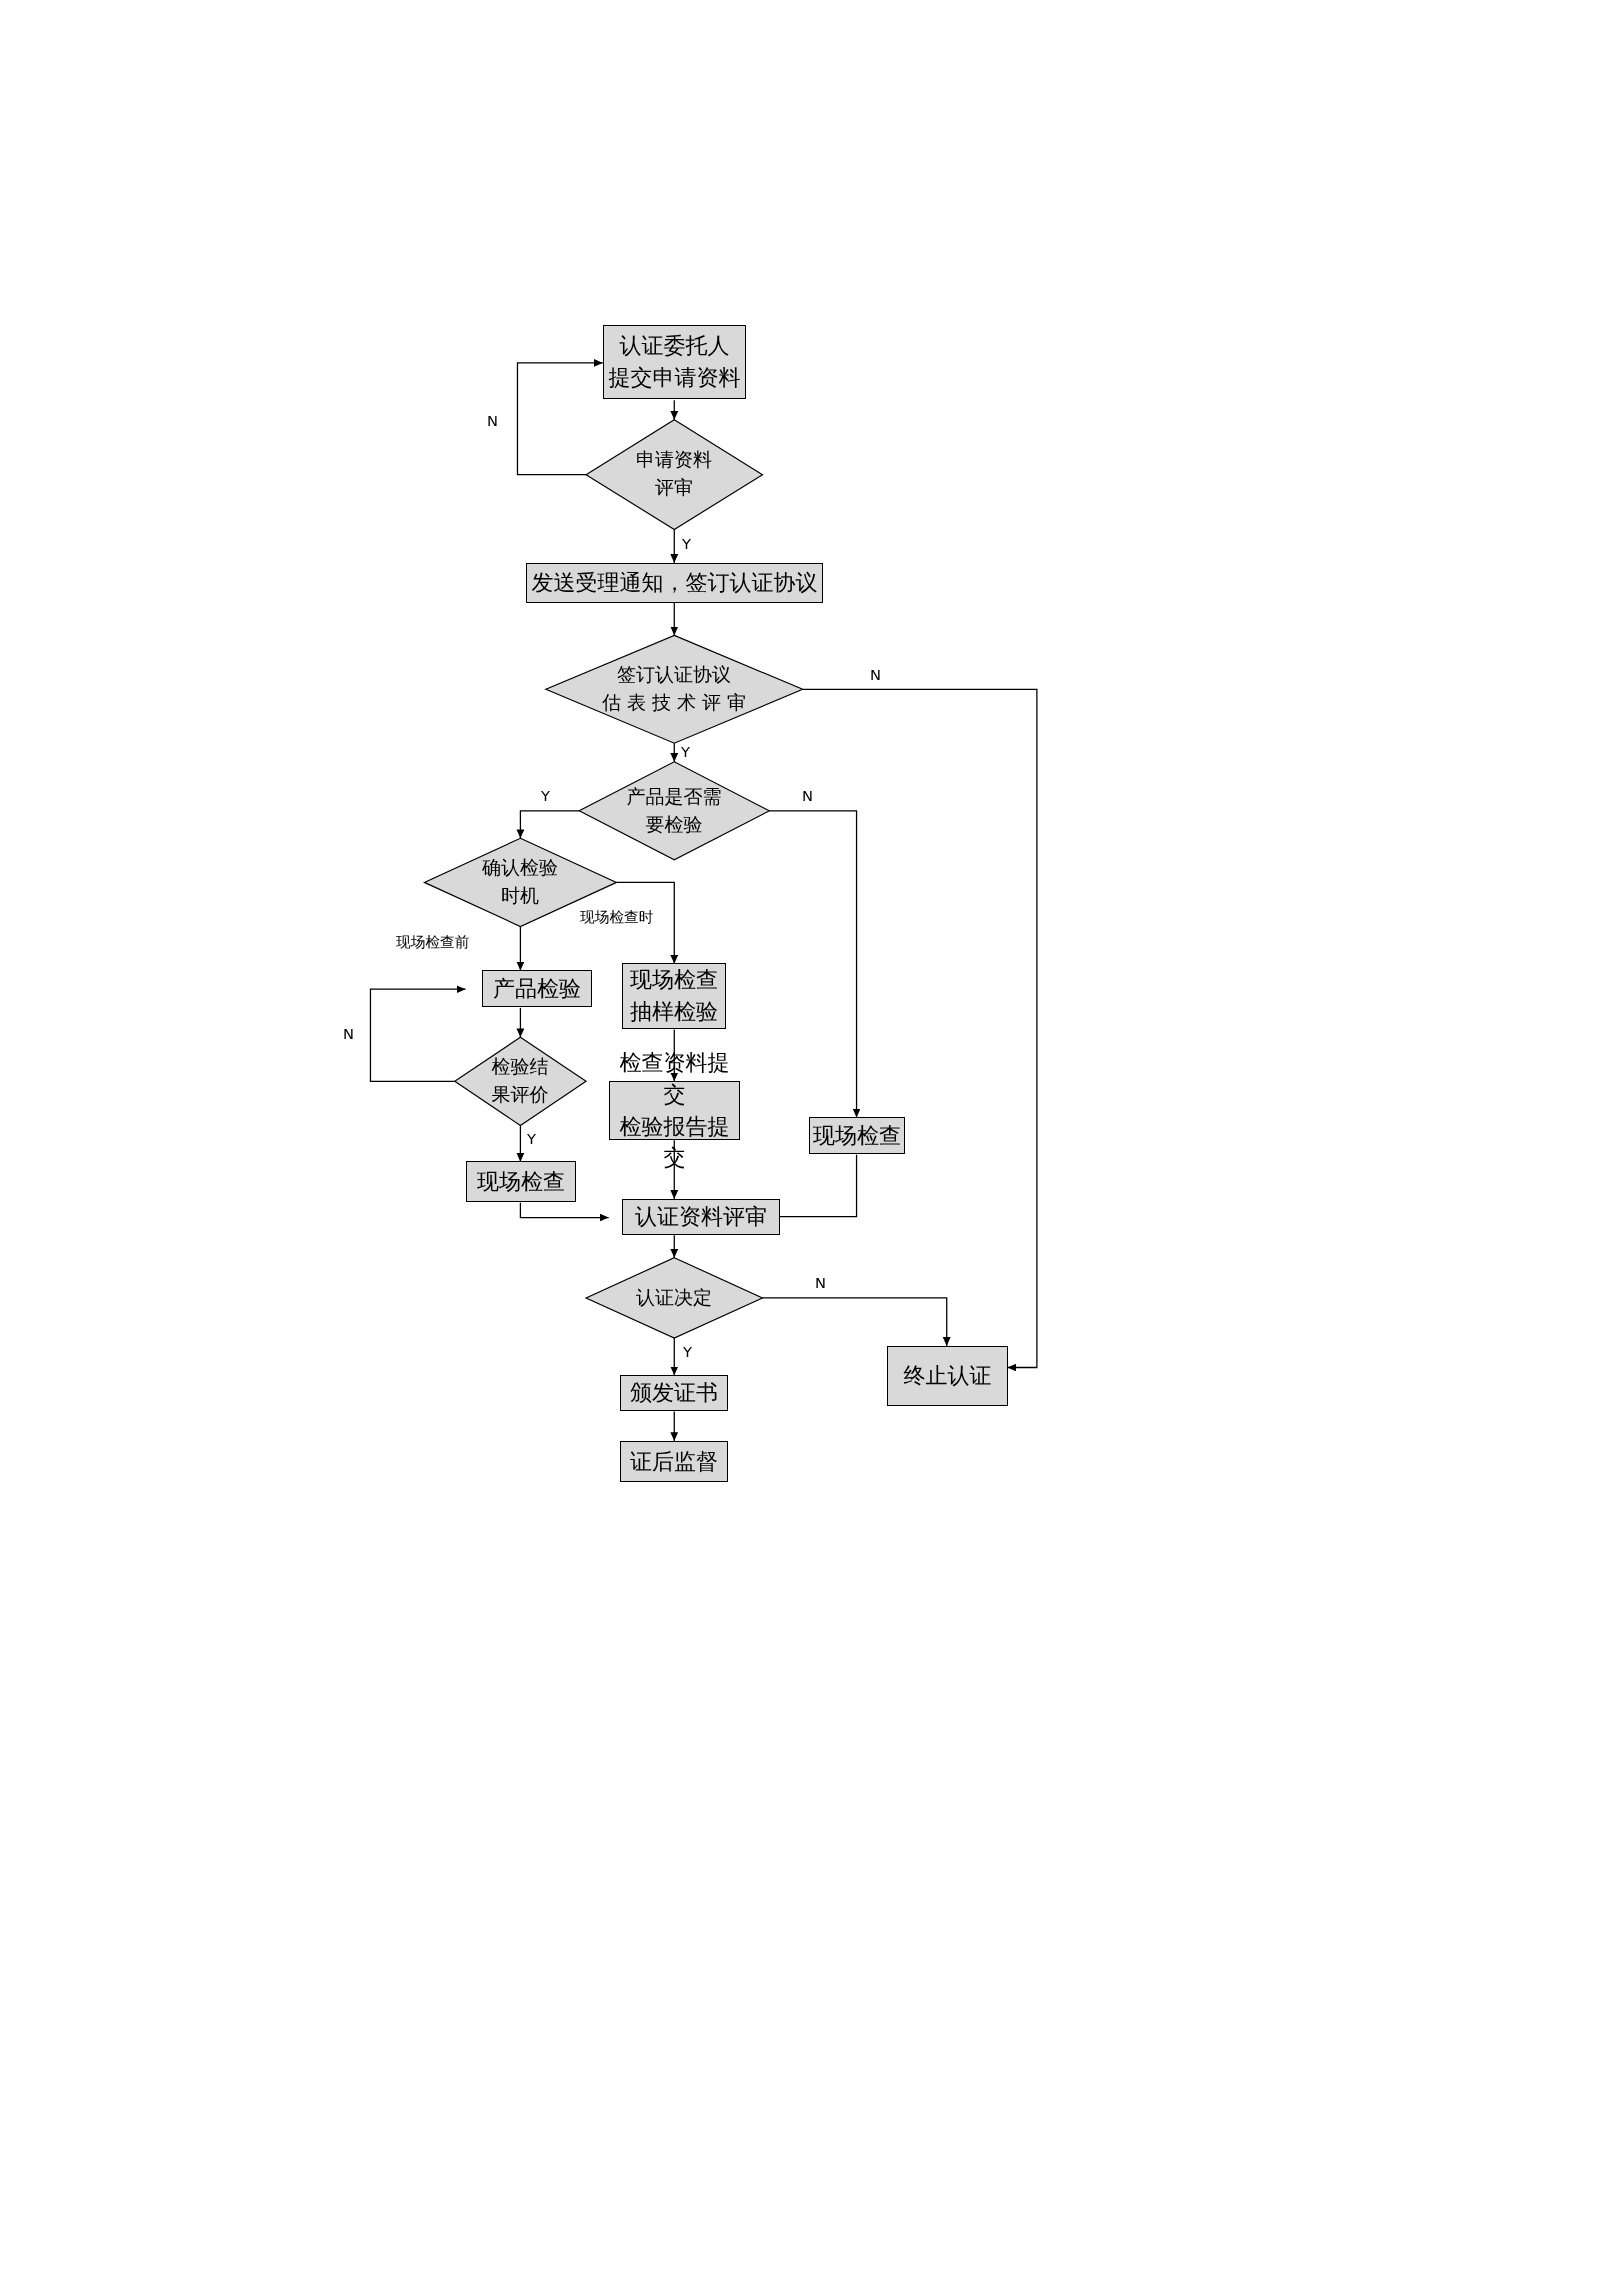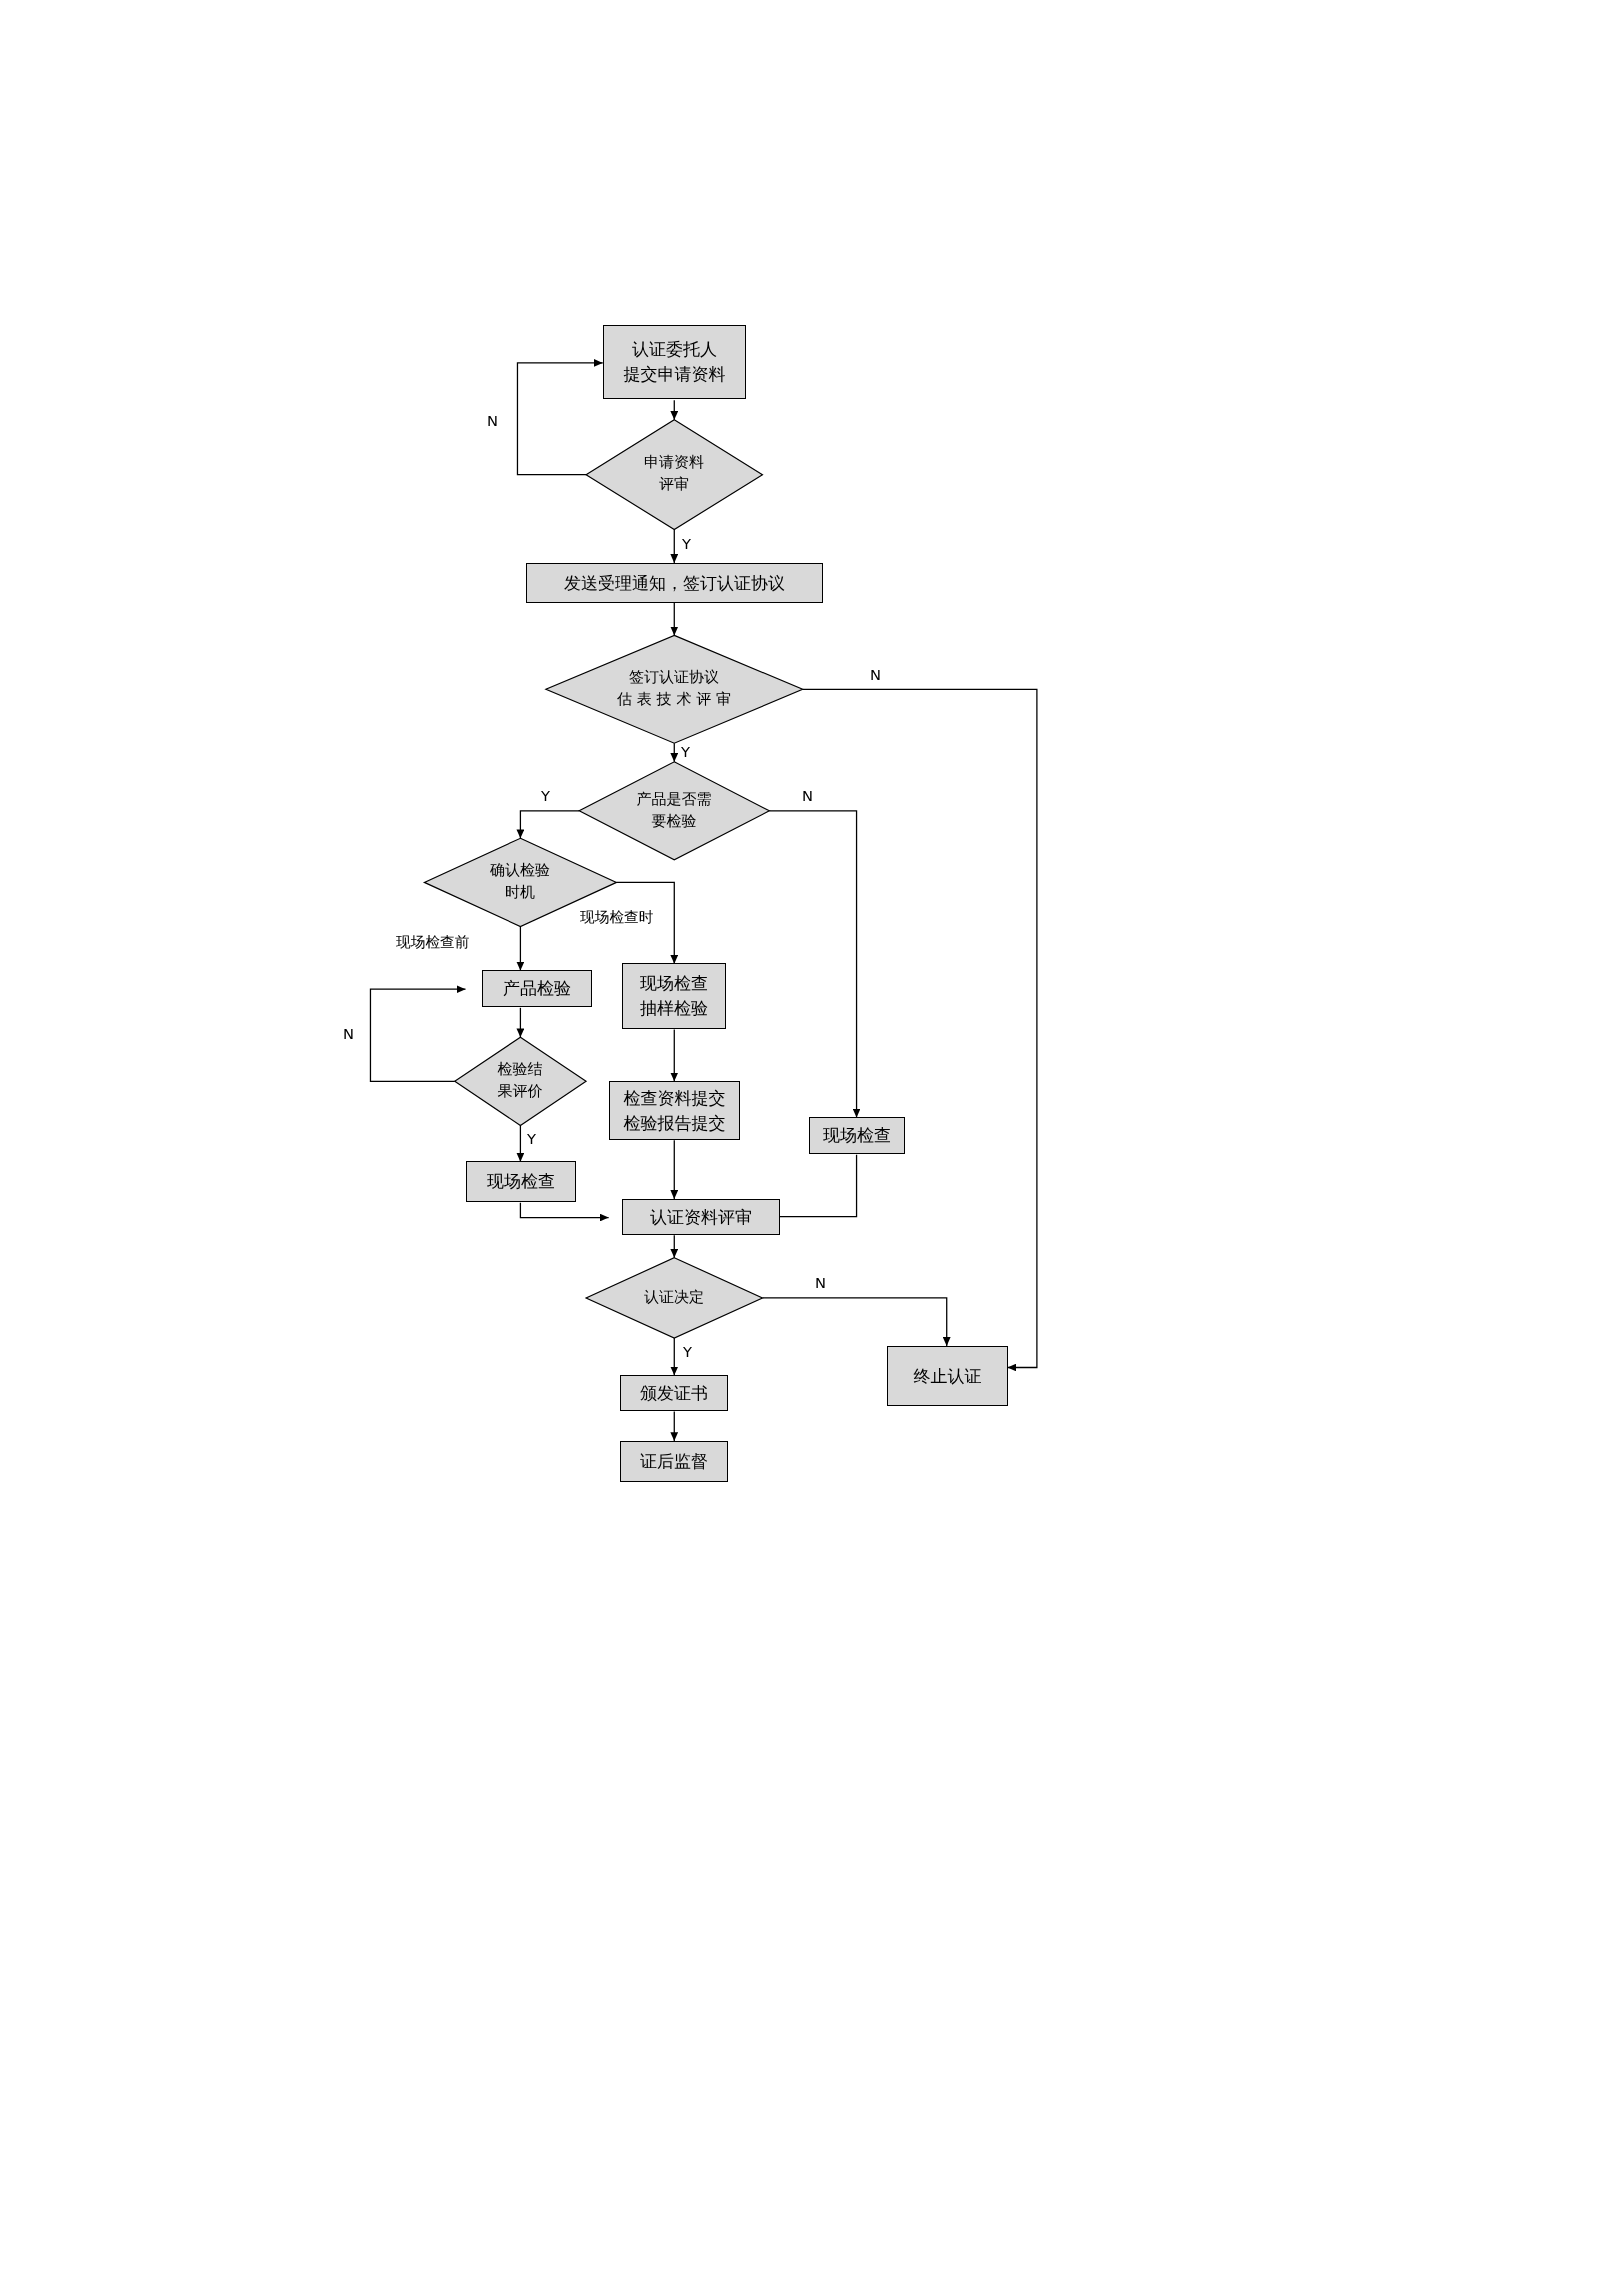--- a/index.html
+++ b/index.html
@@ -19,27 +19,27 @@
   }
   #edge-layer{position:absolute;left:0;top:0;width:1621px;height:2293px;}
   polygon.diamond{fill:var(--node-fill);stroke:var(--node-border);stroke-width:1.2;}
   polyline.edge{fill:none;stroke:var(--line);stroke-width:1.3;marker-end:url(#arrow);}
   .rect-node{
     position:absolute;
     background:var(--node-fill);
     border:1px solid var(--node-border);
     display:flex;align-items:center;justify-content:center;
     text-align:center;white-space:pre-line;
-    font-size:17px;line-height:1.45;
+    font-size:22px;line-height:1.45;
     box-sizing:border-box;
   }
   .dm-text{
     position:absolute;transform:translate(-50%,-50%);
     text-align:center;white-space:pre-line;
-    font-size:15px;line-height:1.45;
+    font-size:19px;line-height:1.45;
   }
   .edge-label{
     position:absolute;
     font-size:14.7px;line-height:1;
     white-space:nowrap;
   }
 </style>
 </head>
 <body>
 

